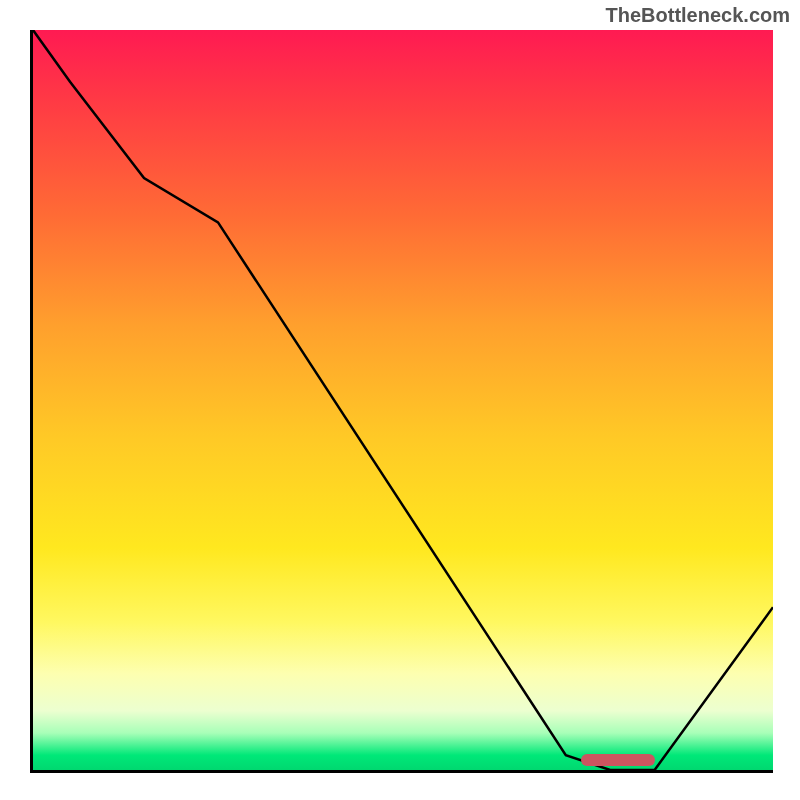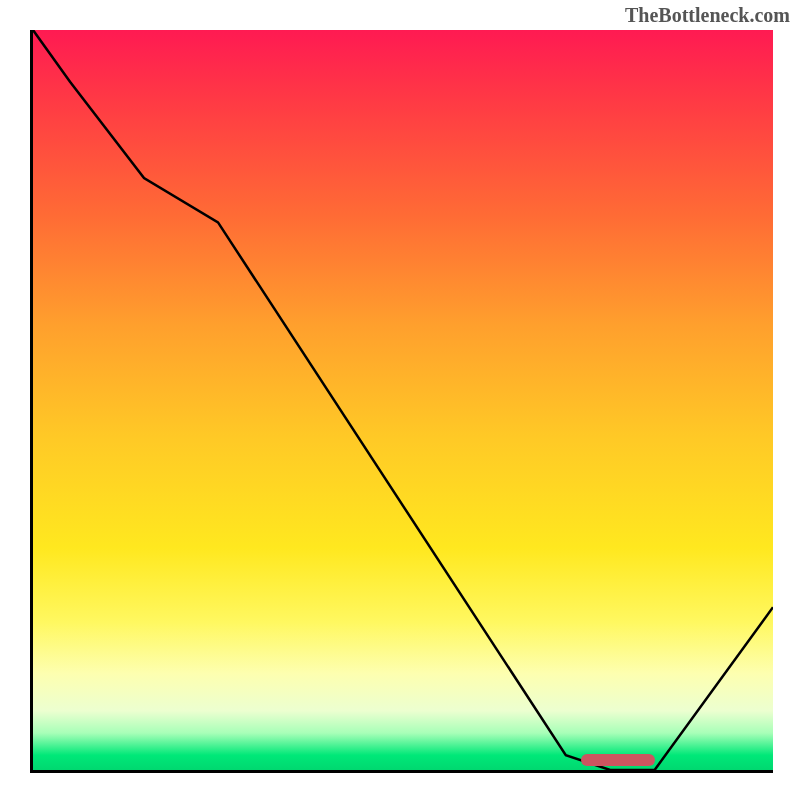--- a/index.html
+++ b/index.html
@@ -12,21 +12,20 @@
     background: #ffffff;
   }
   .watermark {
     position: absolute;
     top: 4px;
     right: 10px;
     font-size: 20px;
     font-weight: bold;
     color: #555555;
     z-index: 10;
-    font-family: Liberation Serif, serif;
   }
   .chart-area {
     position: absolute;
     top: 30px;
     left: 30px;
     width: 740px;
     height: 740px;
     border-left: 3px solid #000;
     border-bottom: 3px solid #000;
     overflow: hidden;

